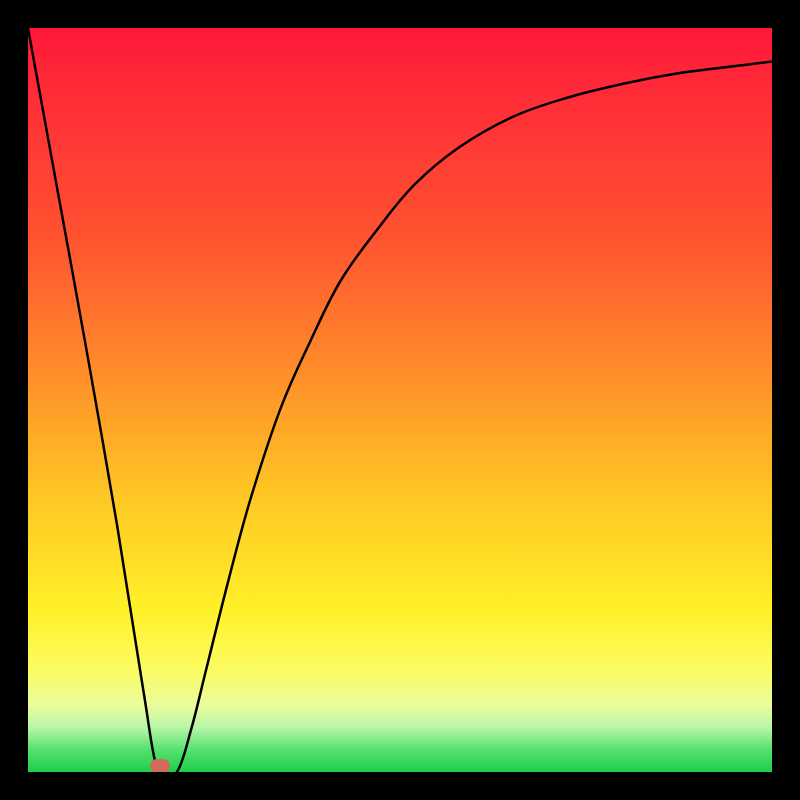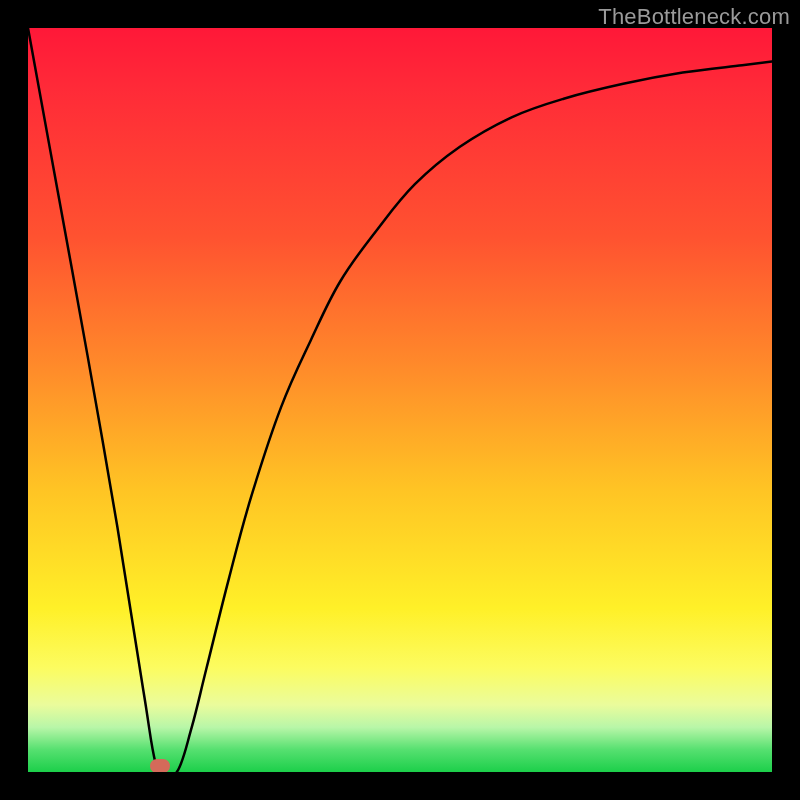--- a/index.html
+++ b/index.html
@@ -61,20 +61,19 @@
     font-size: 22px;
     font-weight: 500;
     letter-spacing: 0.2px;
     user-select: none;
   }
 </style>
 </head>
 <body>
 
 <div class="frame">
-  <div class="watermark">TheBottleneck.com</div>
   <div class="plot-area">
     <svg class="curve" viewBox="0 0 744 744" preserveAspectRatio="none">
       <path id="curve-path" fill="none" stroke="#000" stroke-width="2.5" stroke-linecap="round" stroke-linejoin="round" d="M 0.0 0.0 C 5.4 29.5, 19.0 104.8, 29.8 163.7 C 40.5 222.6, 48.8 267.1, 59.5 327.4 C 70.2 387.6, 79.2 438.2, 89.3 498.5 C 99.3 558.7, 108.0 618.0, 115.3 662.2 C 122.7 706.4, 124.2 729.3, 130.2 744.0 C 136.2 758.7, 142.8 752.0, 148.8 744.0 C 154.8 736.0, 158.3 718.1, 163.7 699.4 C 169.0 680.6, 171.9 666.6, 178.6 639.8 C 185.3 613.1, 192.8 581.4, 200.9 550.6 C 208.9 519.8, 213.8 499.5, 223.2 468.7 C 232.6 437.9, 242.2 407.6, 253.0 379.4 C 263.7 351.3, 272.0 335.2, 282.7 312.5 C 293.4 289.7, 300.4 273.0, 312.5 253.0 C 324.5 232.9, 336.3 218.3, 349.7 200.9 C 363.1 183.5, 372.1 171.0, 386.9 156.2 C 401.6 141.5, 414.1 131.1, 431.5 119.0 C 448.9 107.0, 464.9 98.0, 483.6 89.3 C 502.3 80.6, 515.6 76.7, 535.7 70.7 C 555.8 64.7, 573.8 60.5, 595.2 55.8 C 616.6 51.1, 633.3 48.0, 654.7 44.6 C 676.1 41.3, 698.2 39.2, 714.2 37.2 C 730.3 35.2, 738.6 34.1, 744.0 33.5"></path>
     </svg>
     <div id="marker" class="marker" style="left: 122.432px; top: 731.048px; background: rgb(212, 106, 90);"></div>
   </div>
 </div>
 
 </body></html>

